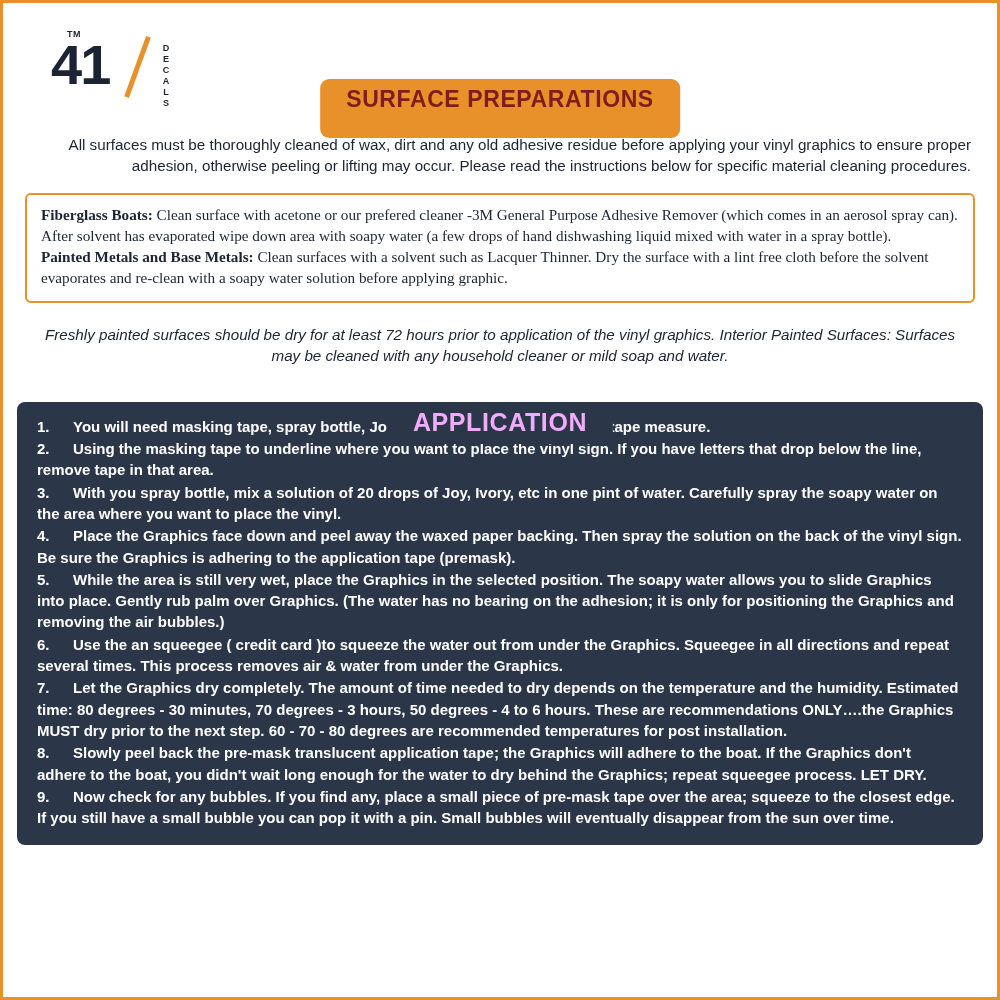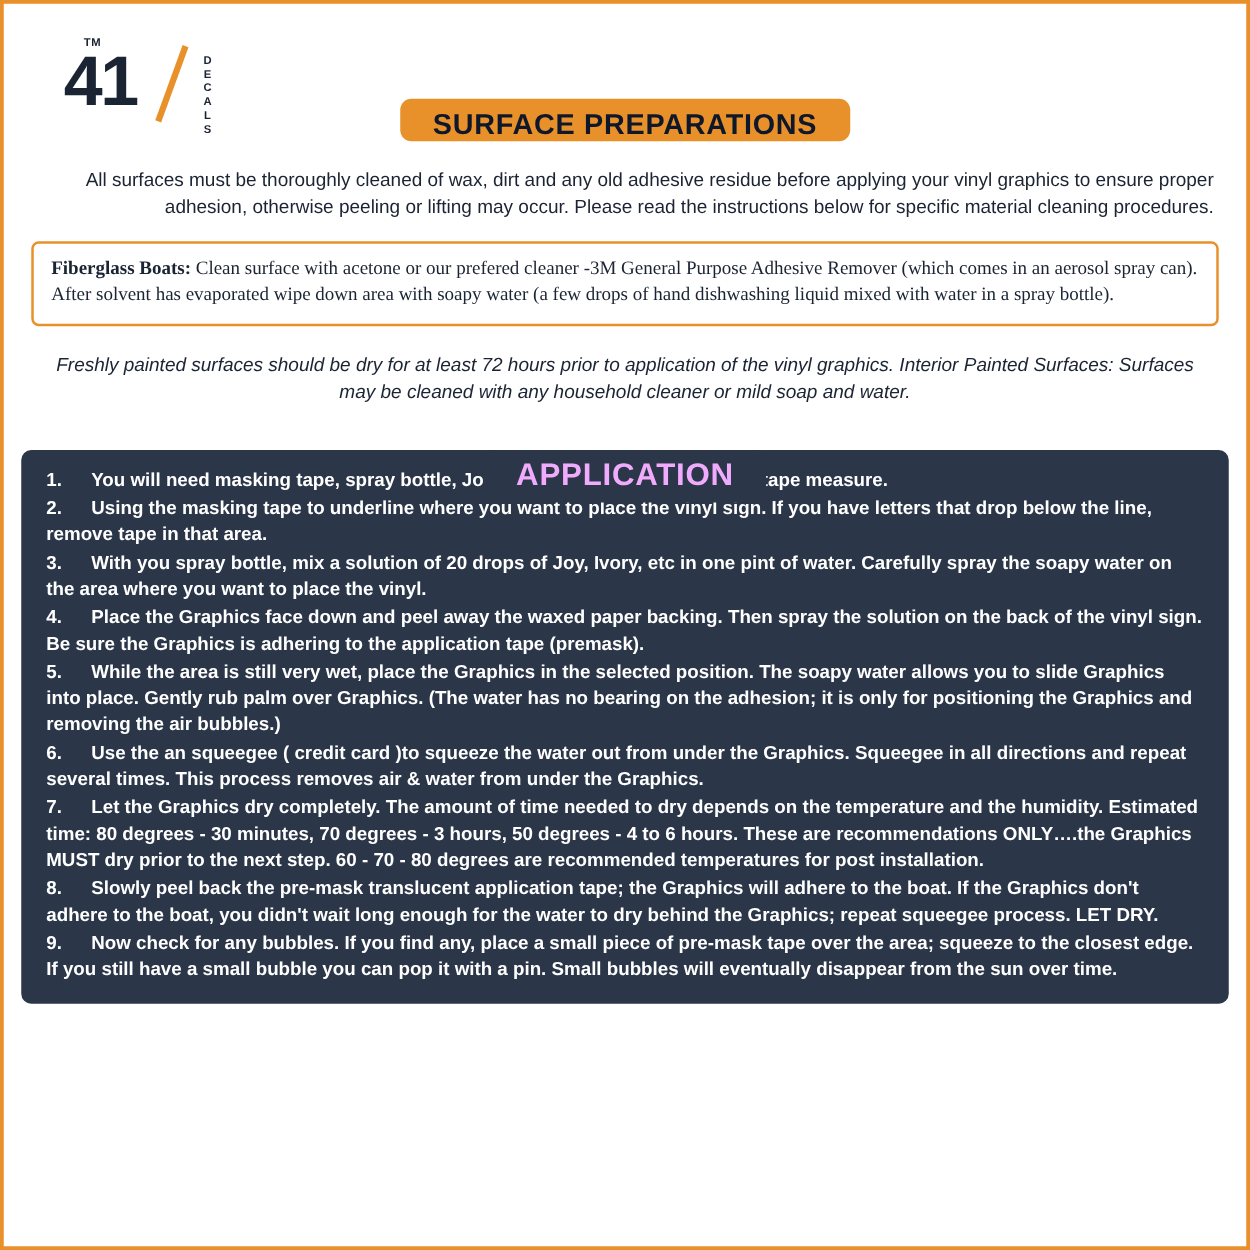--- a/index.html
+++ b/index.html
@@ -82,25 +82,25 @@
     writing-mode: vertical-rl;
     text-orientation: upright;
     line-height: 1;
   }
   .title-pill {
     position: absolute;
     left: 50%;
     transform: translateX(-50%);
     top: 62px;
     background: #e8912b;
-    color: #0f172a;
+    color: #7f1d1d;
     font-size: 23px;
     font-weight: bold;
     letter-spacing: 0.6px;
-    padding: 7px 26px 0 26px;
+    padding: 7px 26px 25px 26px;
     border-radius: 9px;
     white-space: nowrap;
   }
 
   
   .intro {
     margin: 26px 12px 0 12px;
     font-size: 15.2px;
     line-height: 1.38;
     text-align: right;
@@ -193,20 +193,21 @@
         <span class="logo-slash"></span>
         <span class="logo-decals">DECALS</span>
       </div>
       <div class="title-pill">SURFACE PREPARATIONS</div>
     </div>
 
     <div class="intro">All surfaces must be thoroughly cleaned of wax, dirt and any old adhesive residue before applying your vinyl graphics to ensure proper adhesion, otherwise peeling or lifting may occur. Please read the instructions below for specific material cleaning procedures.</div>
 
     <div class="materials">
       <p><b>Fiberglass Boats:</b><span> Clean surface with acetone or our prefered cleaner -3M General Purpose Adhesive Remover (which comes in an aerosol spray can). After solvent has evaporated wipe down area with soapy water (a few drops of hand dishwashing liquid mixed with water in a spray bottle).</span></p>
+      <p><b>Painted Metals and Base Metals:</b><span> Clean surfaces with a solvent such as Lacquer Thinner. Dry the surface with a lint free cloth before the solvent evaporates and re-clean with a soapy water solution before applying graphic.</span></p>
     </div>
 
     <div class="note">Freshly painted surfaces should be dry for at least 72 hours prior to application of the vinyl graphics. Interior Painted Surfaces: Surfaces may be cleaned with any household cleaner or mild soap and water.</div>
 
     <div class="app-wrap">
       <div class="app-pill">APPLICATION</div>
       <div class="app-panel">
         <div class="step"><span class="num">1.</span><span class="txt">You will need masking tape, spray bottle, Joy or dish washing liquid, and a tape measure.</span></div>
         <div class="step"><span class="num">2.</span><span class="txt">Using the masking tape to underline where you want to place the vinyl sign. If you have letters that drop below the line, remove tape in that area.</span></div>
         <div class="step"><span class="num">3.</span><span class="txt">With you spray bottle, mix a solution of 20 drops of Joy, Ivory, etc in one pint of water. Carefully spray the soapy water on the area where you want to place the vinyl.</span></div>

